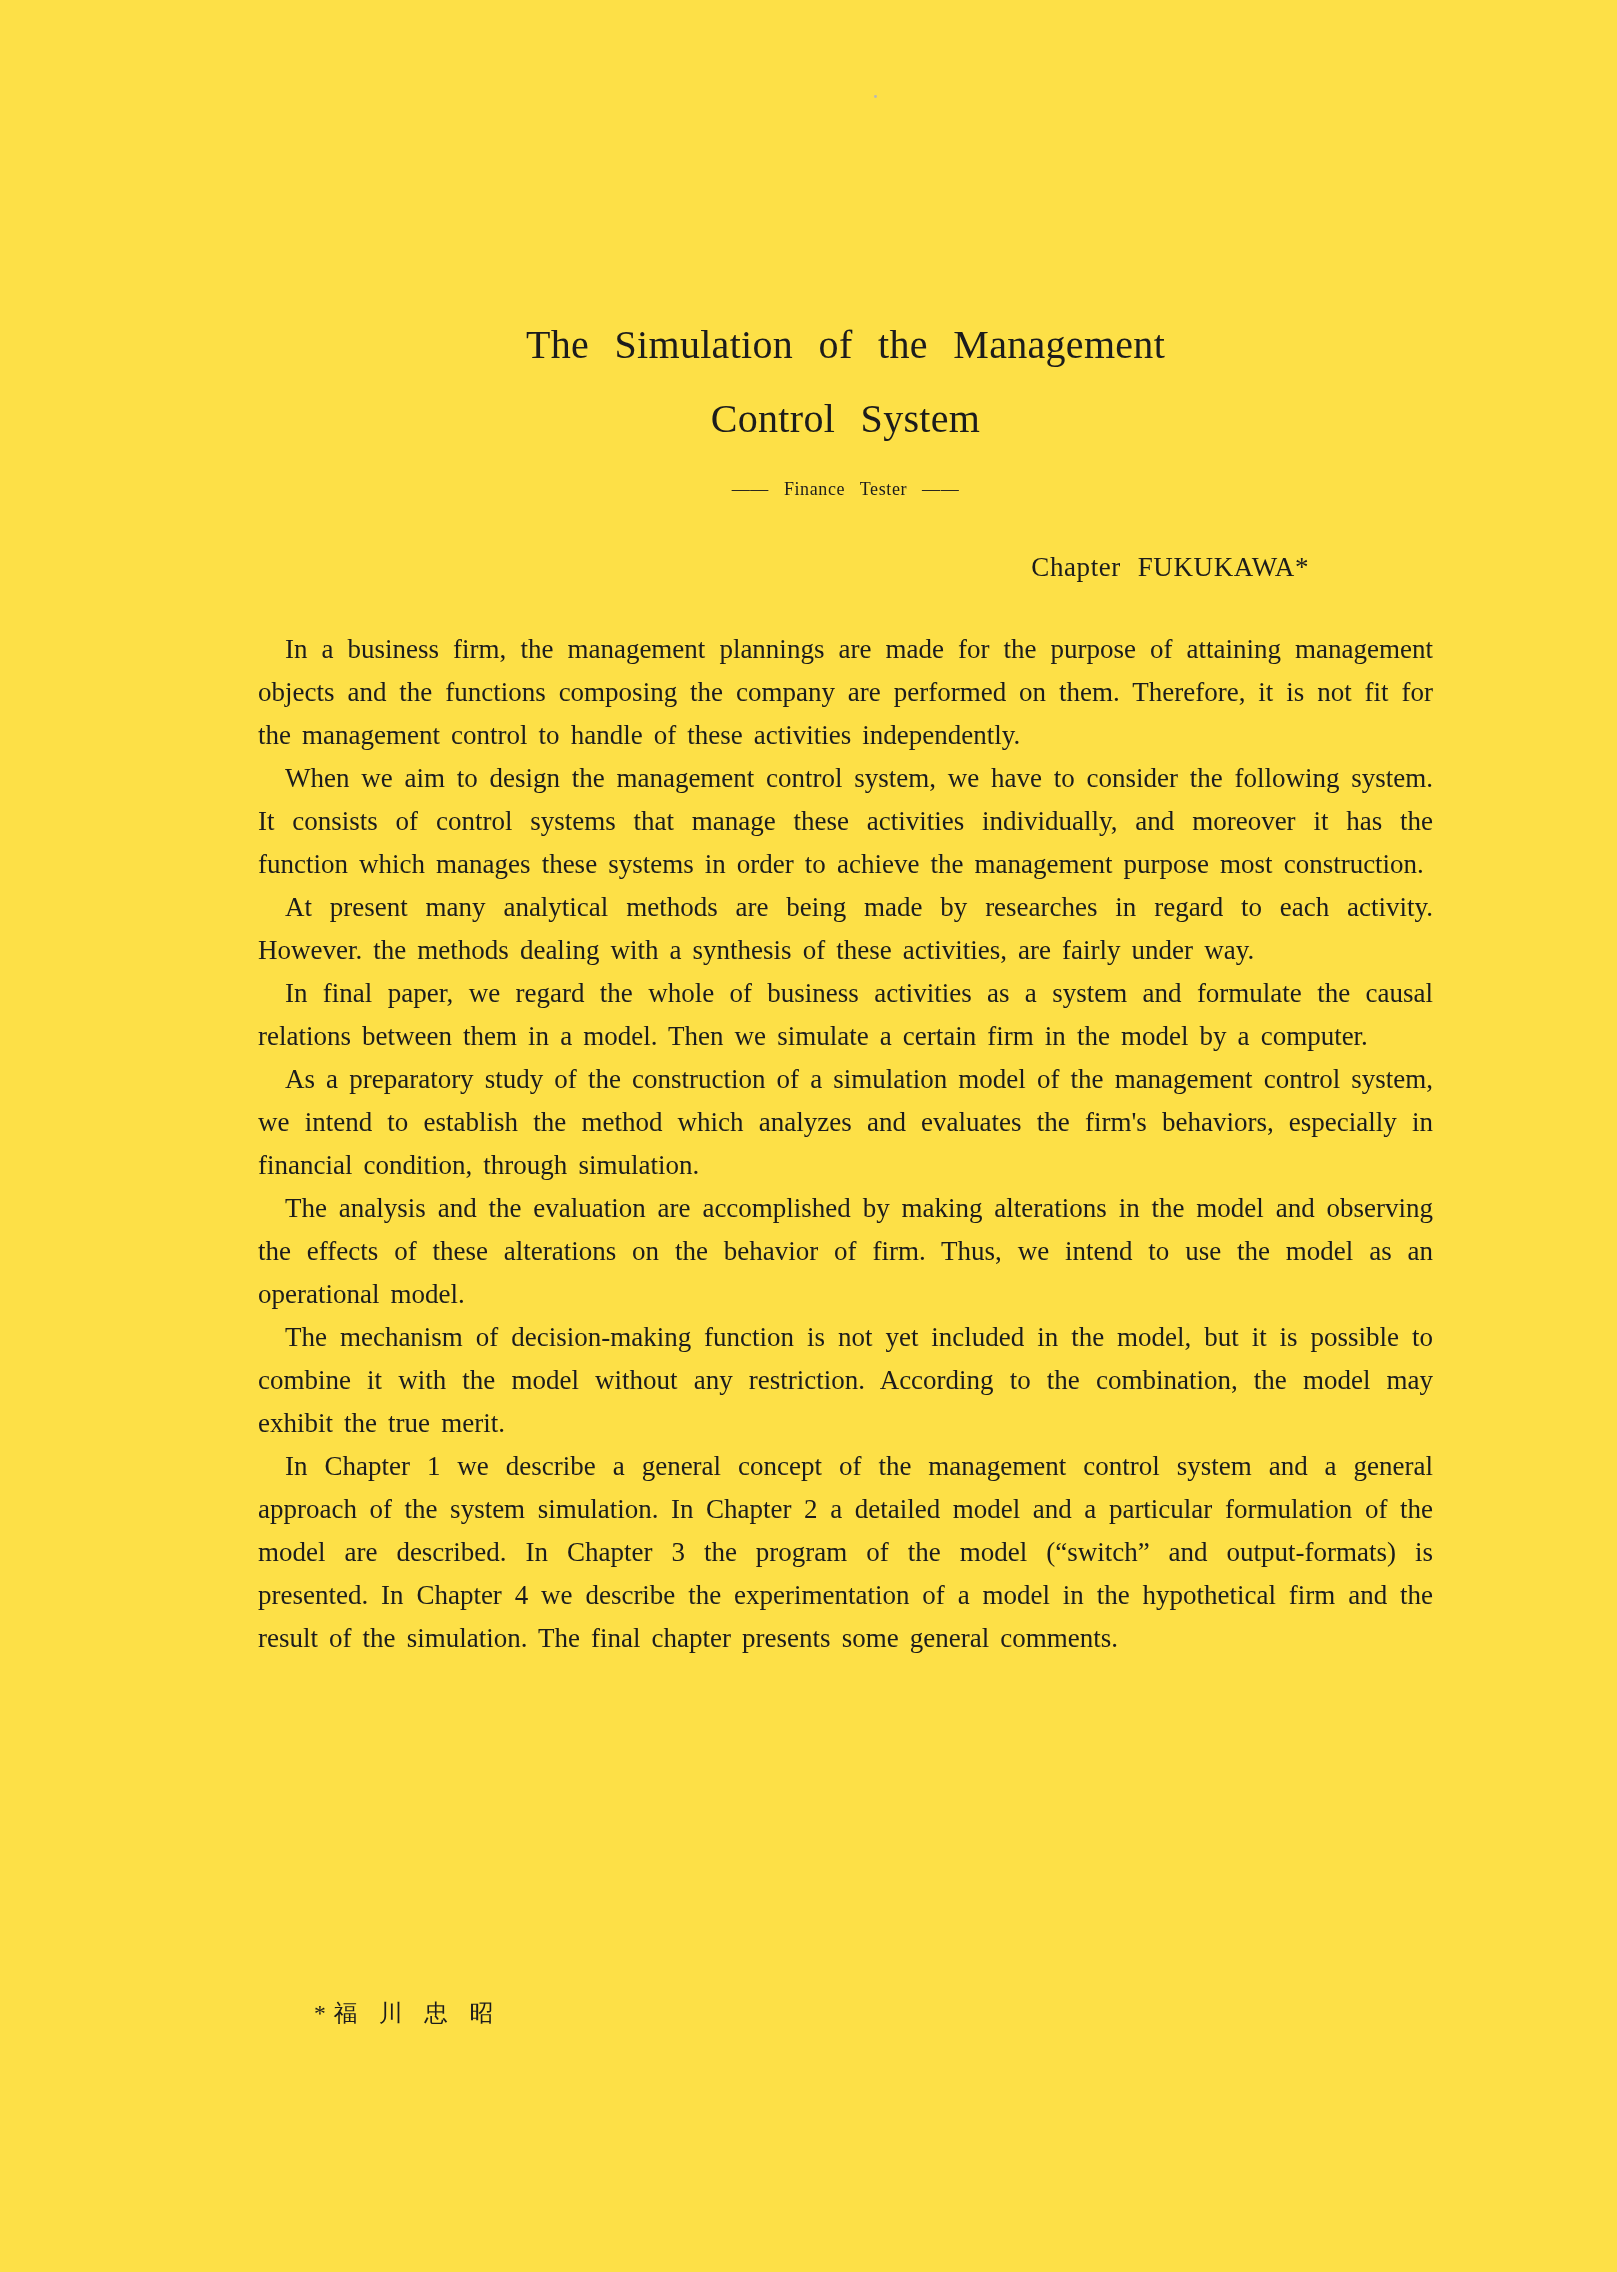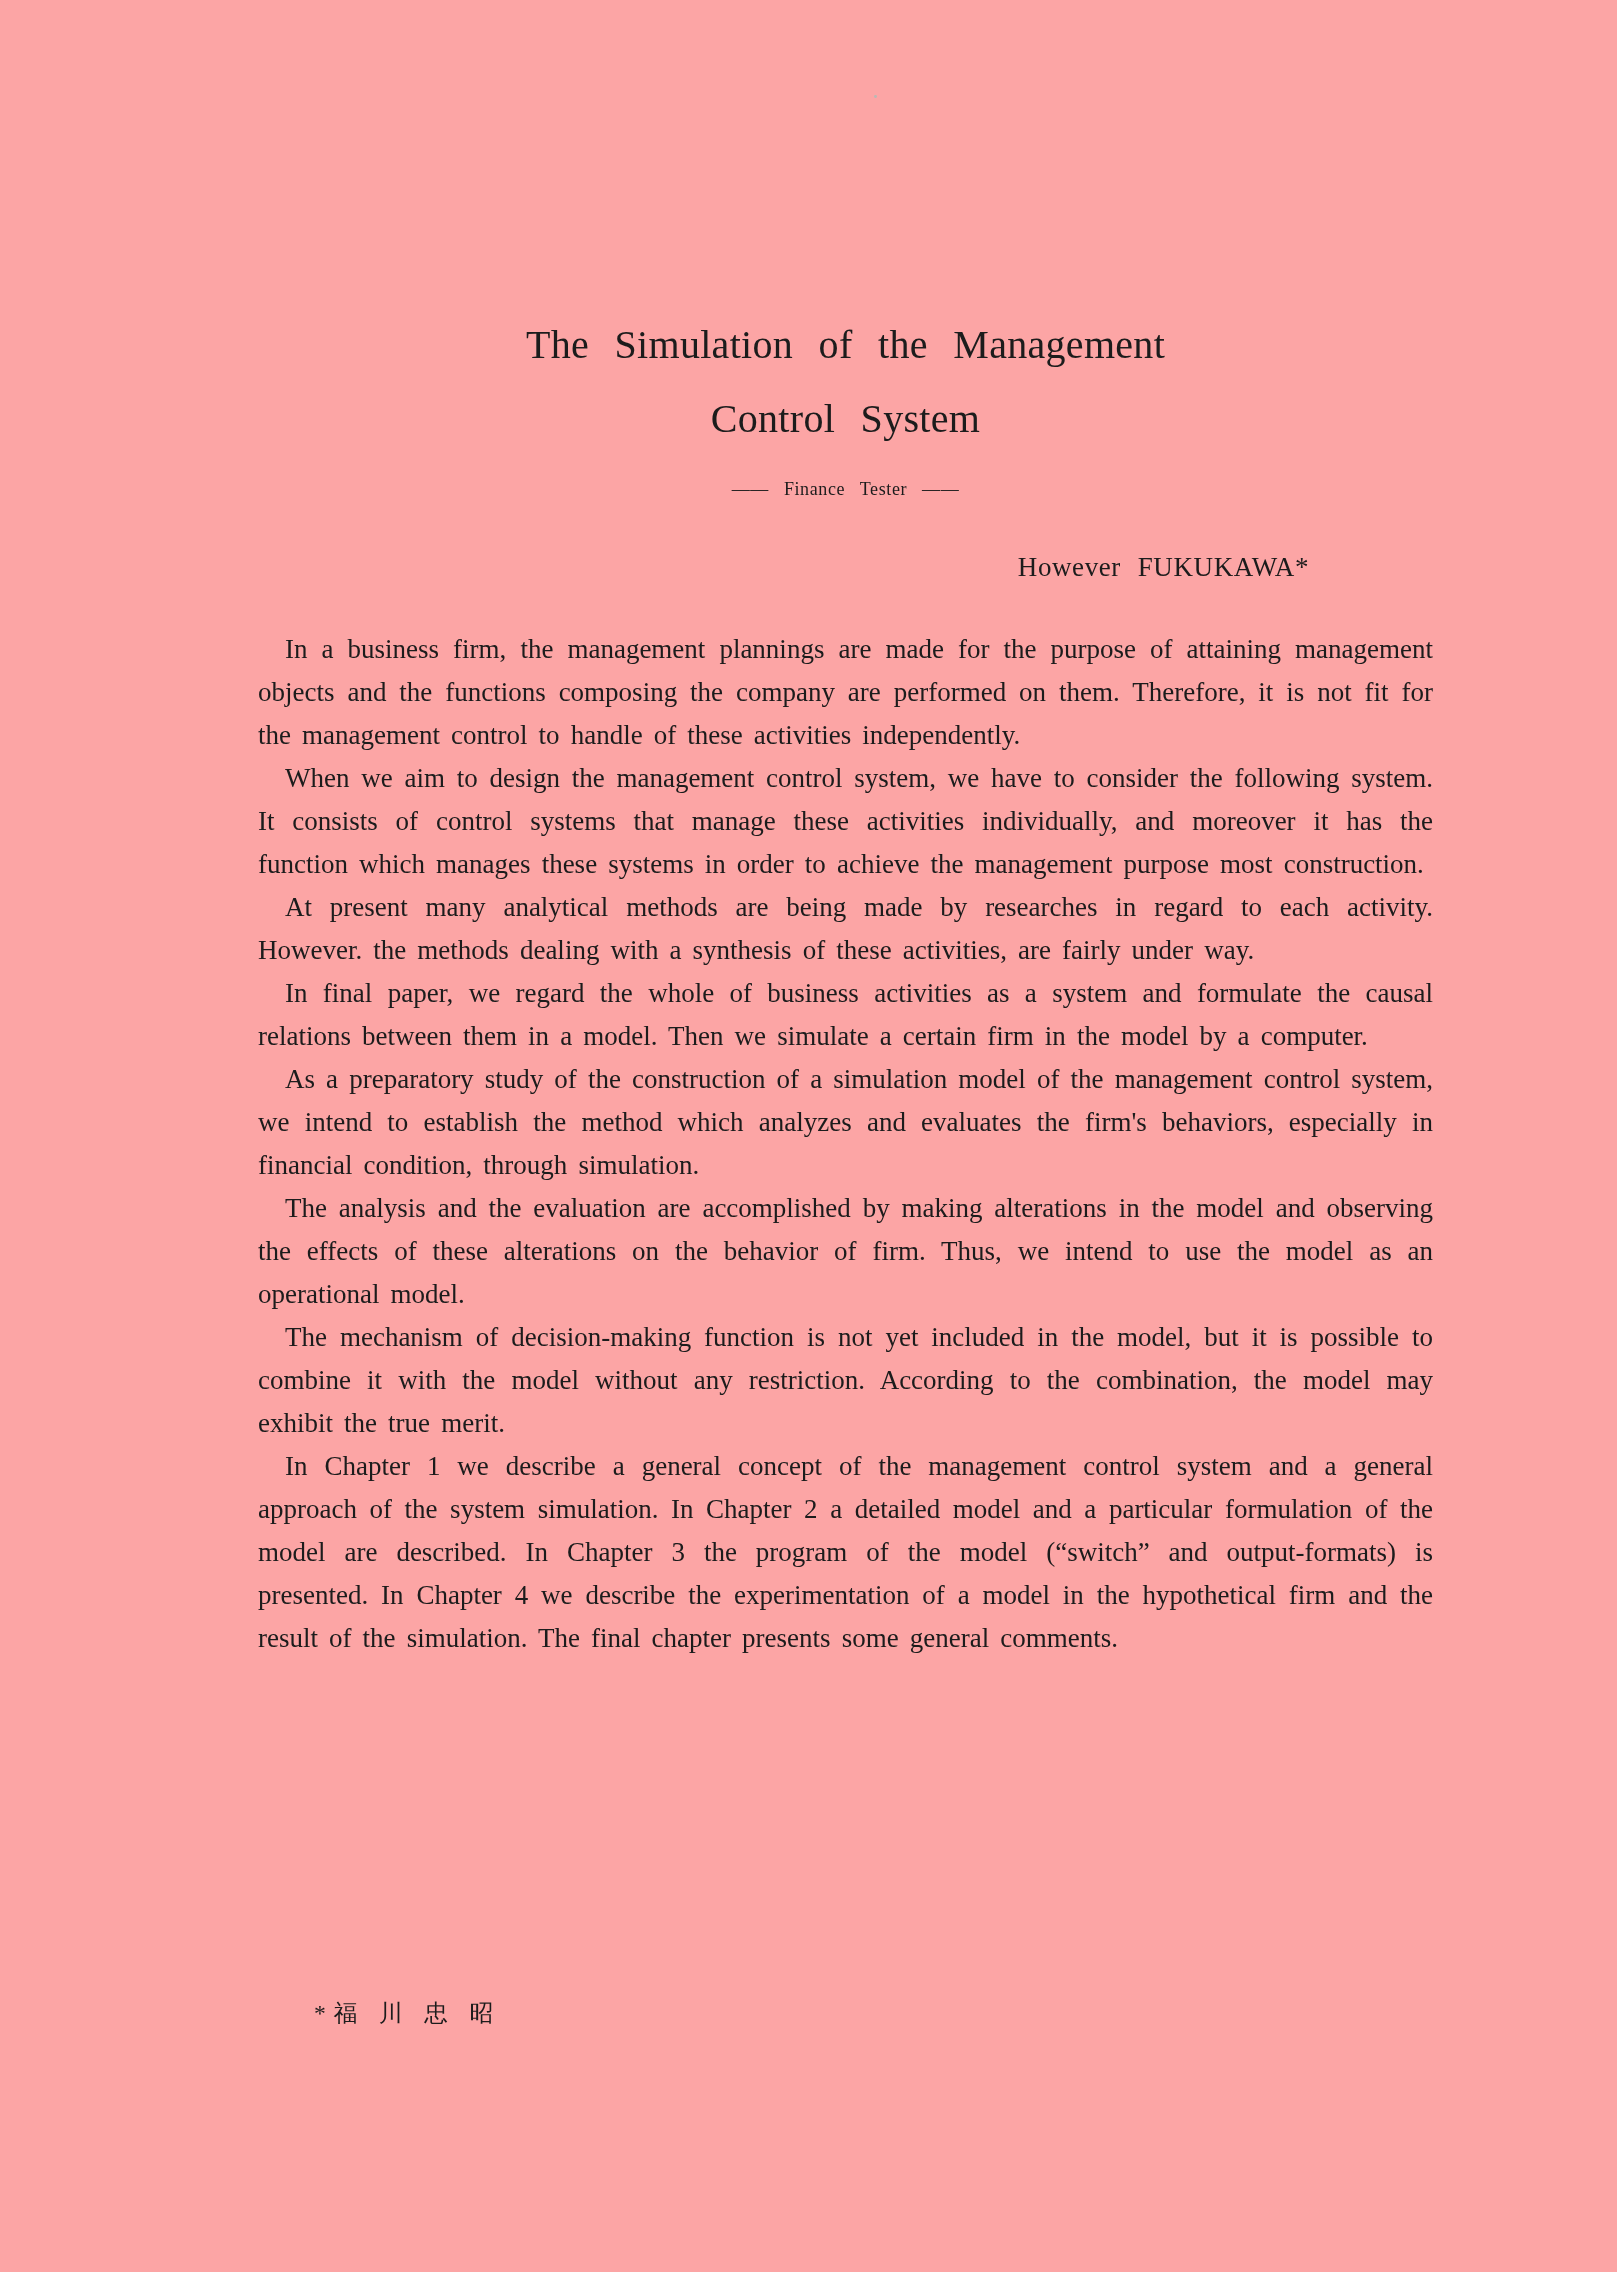--- a/index.html
+++ b/index.html
@@ -5,21 +5,21 @@
   html, body {
     margin: 0;
     padding: 0;
     background: #e8e8e6;
   }
   .page {
     position: relative;
     width: 1617px;
     height: 2273px;
     margin: 0 auto;
-    background: #fca5a5;
+    background: #fde047;
     font-family: "Liberation Serif", "DejaVu Serif", serif;
     color: #1c1c1c;
     overflow: hidden;
   }
   .scan-speck {
     position: absolute;
     left: 874px;
     top: 95px;
     width: 2.8px;
     height: 2.8px;
@@ -92,21 +92,21 @@
 
   <div class="content">
 
     <div class="title">
       <div>The Simulation of the Management</div>
       <div>Control System</div>
     </div>
 
     <div class="subtitle">—— Finance Tester ——</div>
 
-    <div class="author">However FUKUKAWA*</div>
+    <div class="author">Chapter FUKUKAWA*</div>
 
     <div class="body-text">
       <p>In a business firm, the management plannings are made for the purpose of attaining management objects and the functions composing the company are performed on them.  Therefore, it is not fit for the management control to handle of these activities independently.</p>
       <p>When we aim to design the management control system, we have to consider the following system.  It consists of control systems that manage these activities individually, and moreover it has the function which manages these systems in order to achieve the management purpose most construction.</p>
       <p>At present many analytical methods are being made by researches in regard to each activity.  However. the methods dealing with a synthesis of these activities, are fairly under way.</p>
       <p>In final paper, we regard the whole of business activities as a system and formulate the causal relations between them in a model.  Then we simulate a certain firm in the model by a computer.</p>
       <p>As a preparatory study of the construction of a simulation model of the management control system, we intend to establish the method which analyzes and evaluates the firm's behaviors, especially in financial condition, through simulation.</p>
       <p>The analysis and the evaluation are accomplished by making alterations in the model and observing the effects of these alterations on the behavior of firm.  Thus, we intend to use the model as an operational model.</p>
       <p>The mechanism of decision-making function is not yet included in the model, but it is possible to combine it with the model without any restriction.  According to the combination, the model may exhibit the true merit.</p>
       <p>In Chapter 1 we describe a general concept of the management control system and a general approach of the system simulation.  In Chapter 2 a detailed model and a particular formulation of the model are described.  In Chapter 3 the program of the model (“switch” and output-formats) is presented.  In Chapter 4 we describe the experimentation of a model in the hypothetical firm and the result of the simulation.  The final chapter presents some general comments.</p>

